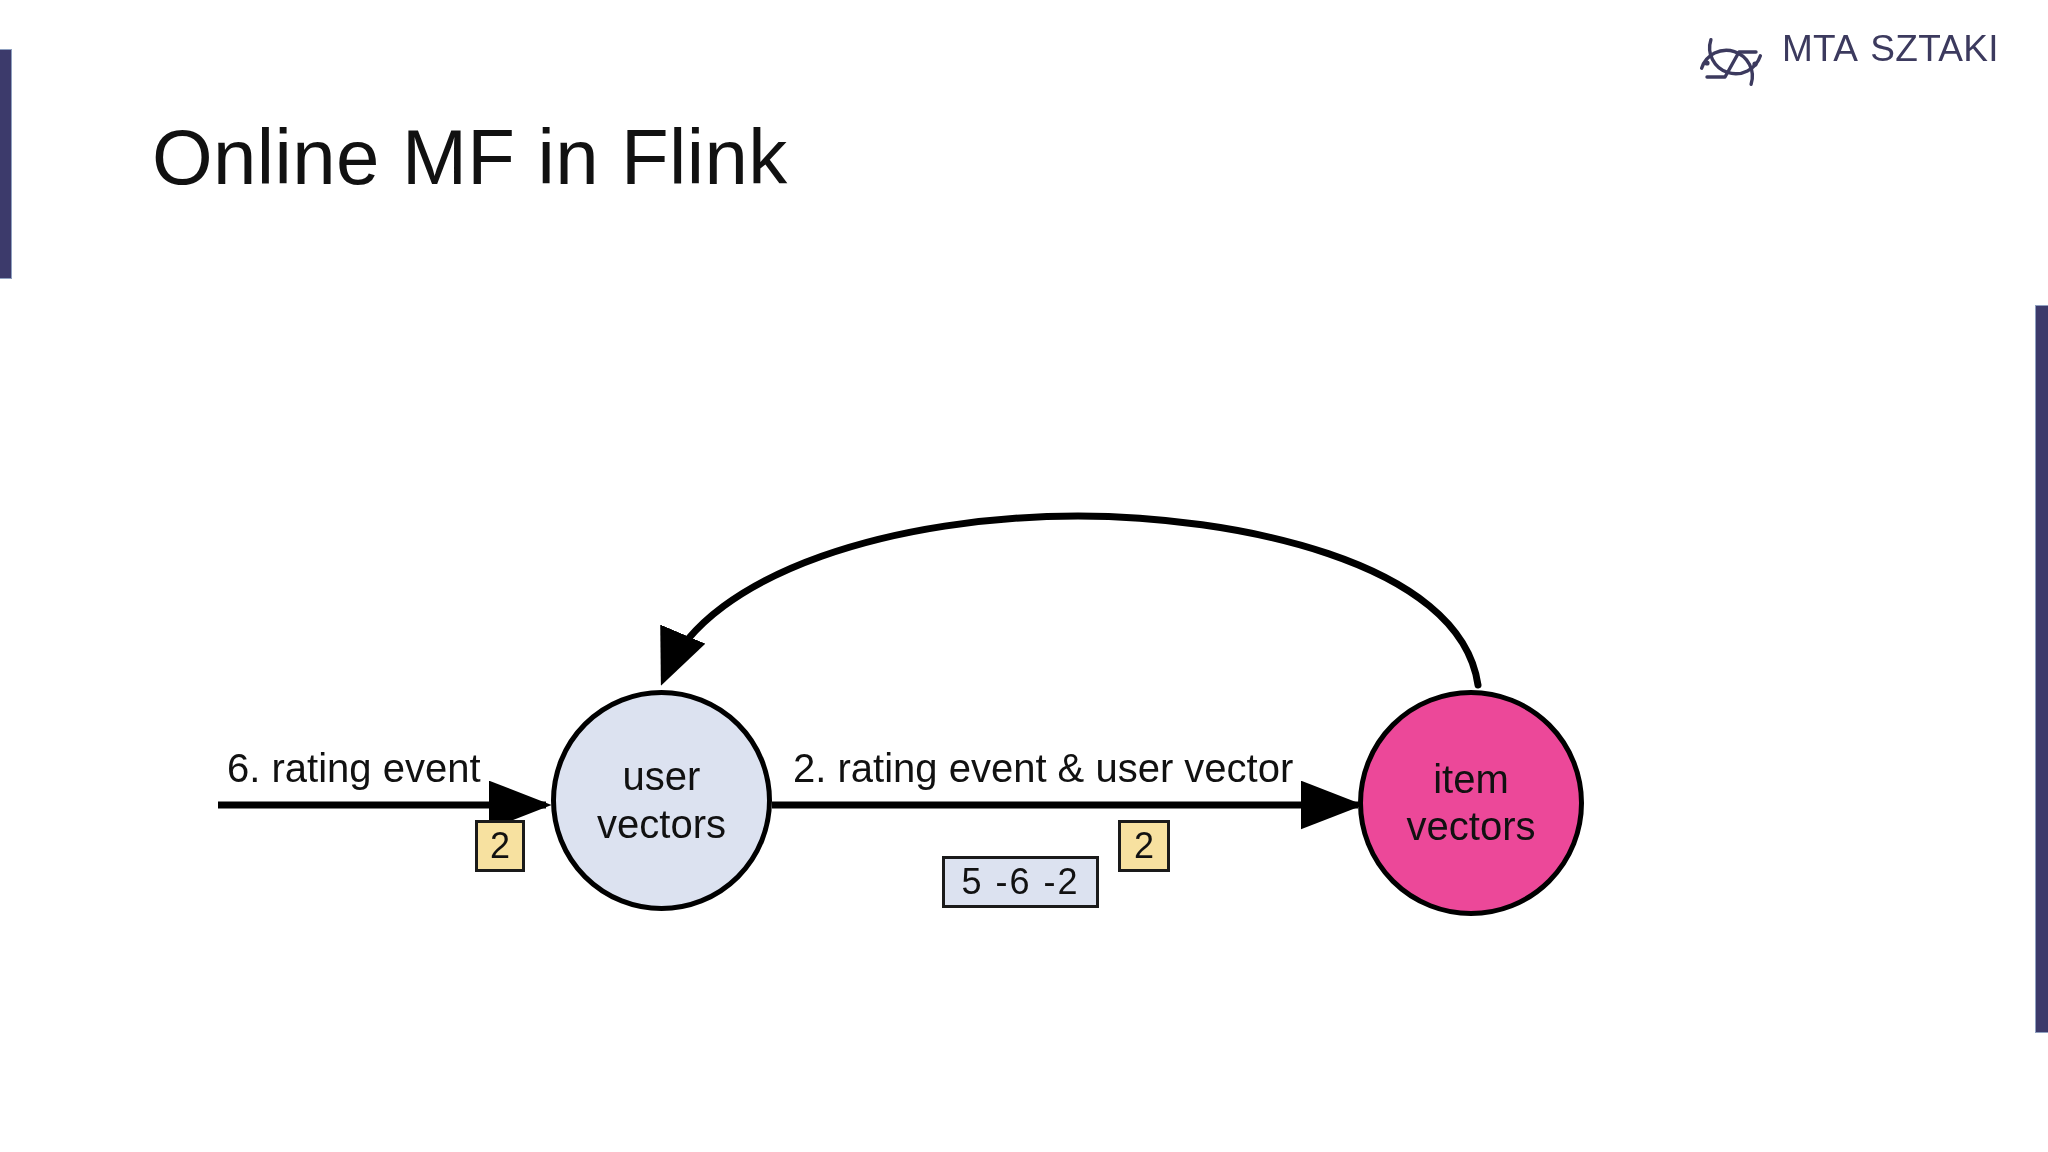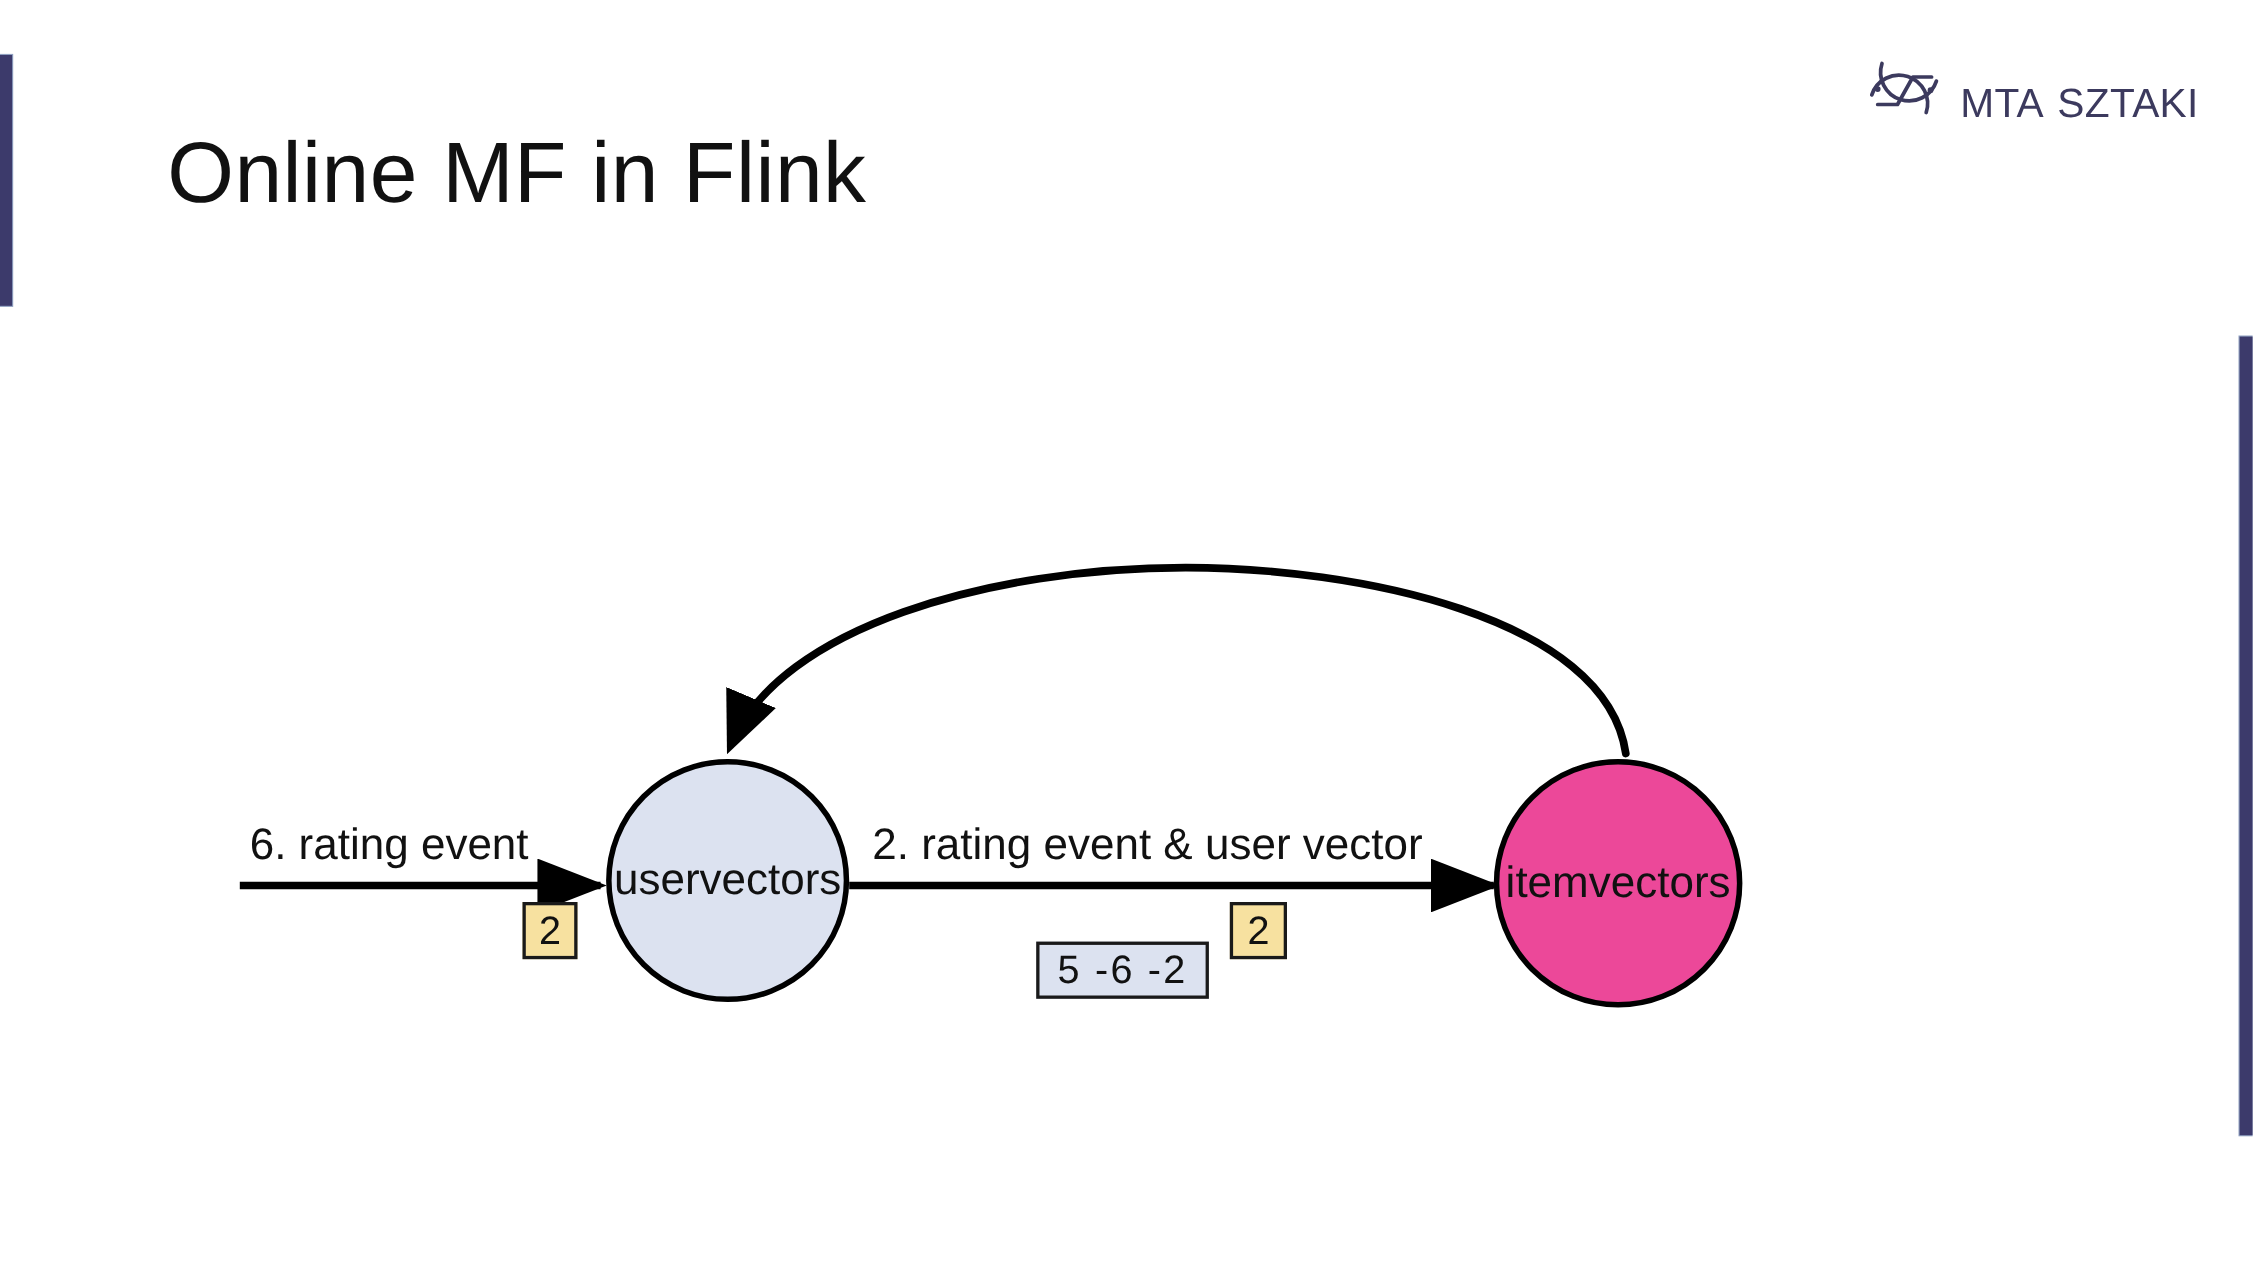--- a/index.html
+++ b/index.html
@@ -50,21 +50,21 @@
     font-family: "Liberation Sans", sans-serif;
   }
 
   
   #brand-logo {
     position: absolute;
     left: 1692px;
     top: 30px;
     height: 82px;
     display: flex;
-    align-items: flex-end;
+    align-items: flex-start;
     gap: 12px;
   }
   #brand-logo-mark { display: block; }
   .brand-text {
     font-size: 37px;
     color: #3C3A5E;
     letter-spacing: 0.3px;
     line-height: 1;
   }
   .brand-text.light { font-weight: 400; }
@@ -82,21 +82,21 @@
     position: absolute;
     left: 0;
     top: 0;
   }
 
   .node-circle {
     position: absolute;
     border-radius: 50%;
     border: 5px solid #000000;
     display: flex;
-    flex-direction: row;
+    flex-direction: column;
     align-items: center;
     justify-content: center;
     box-sizing: border-box;
     font-size: 40px;
     color: #111111;
     line-height: 1.18;
   }
   #node-user-vectors {
     left: 551px;
     top: 690px;

